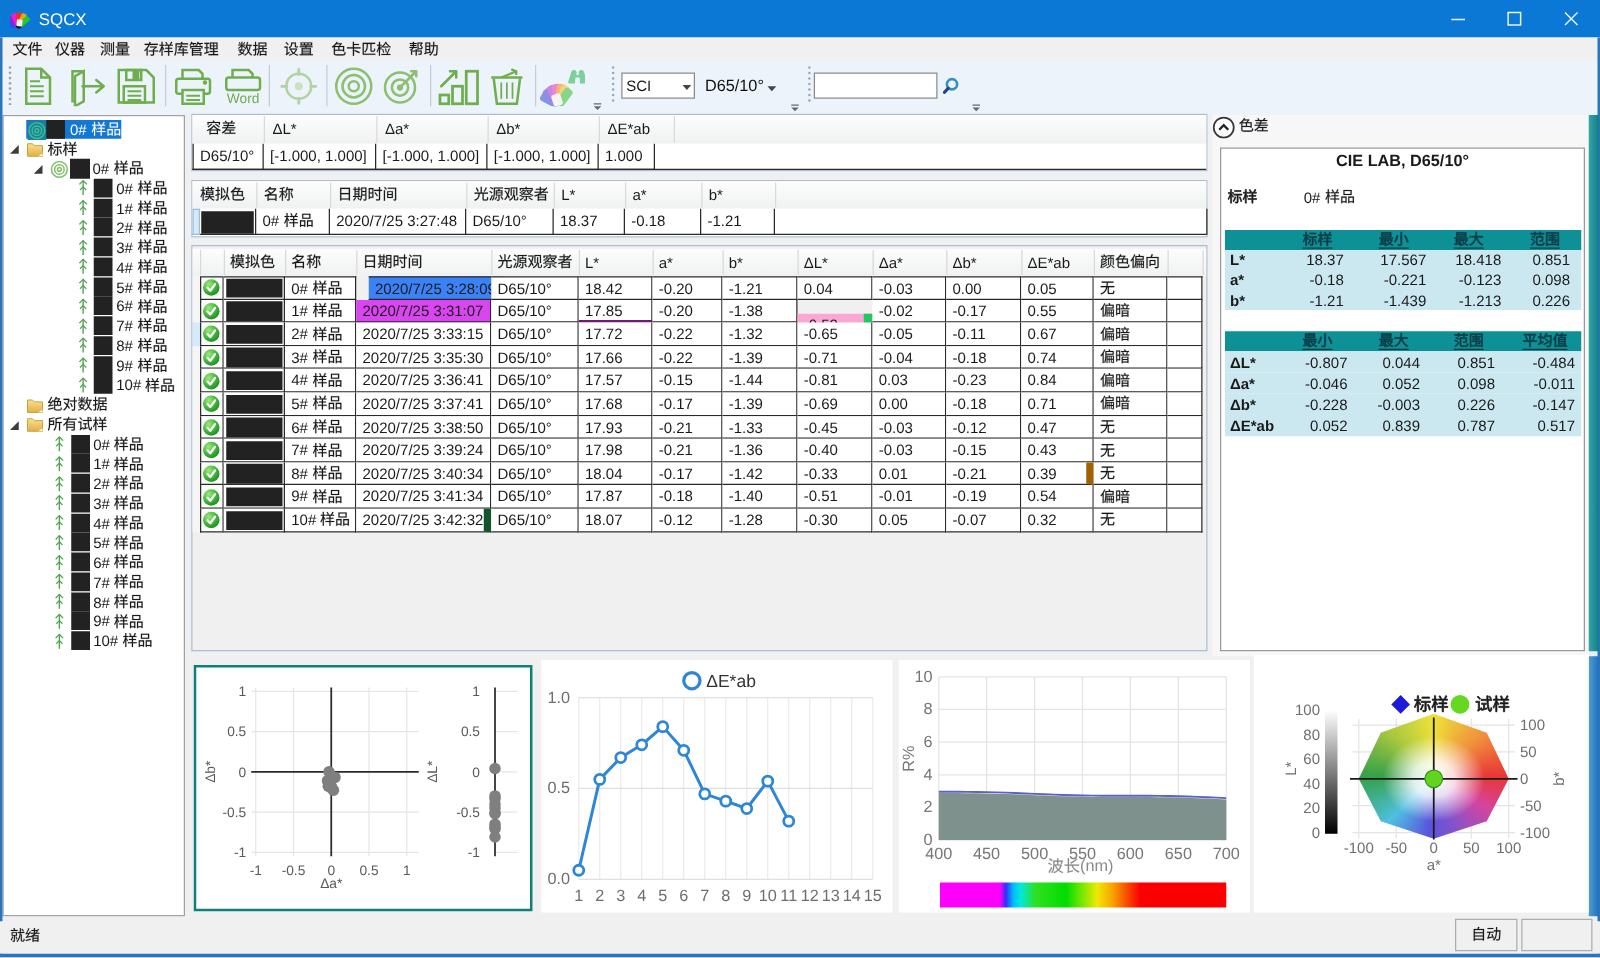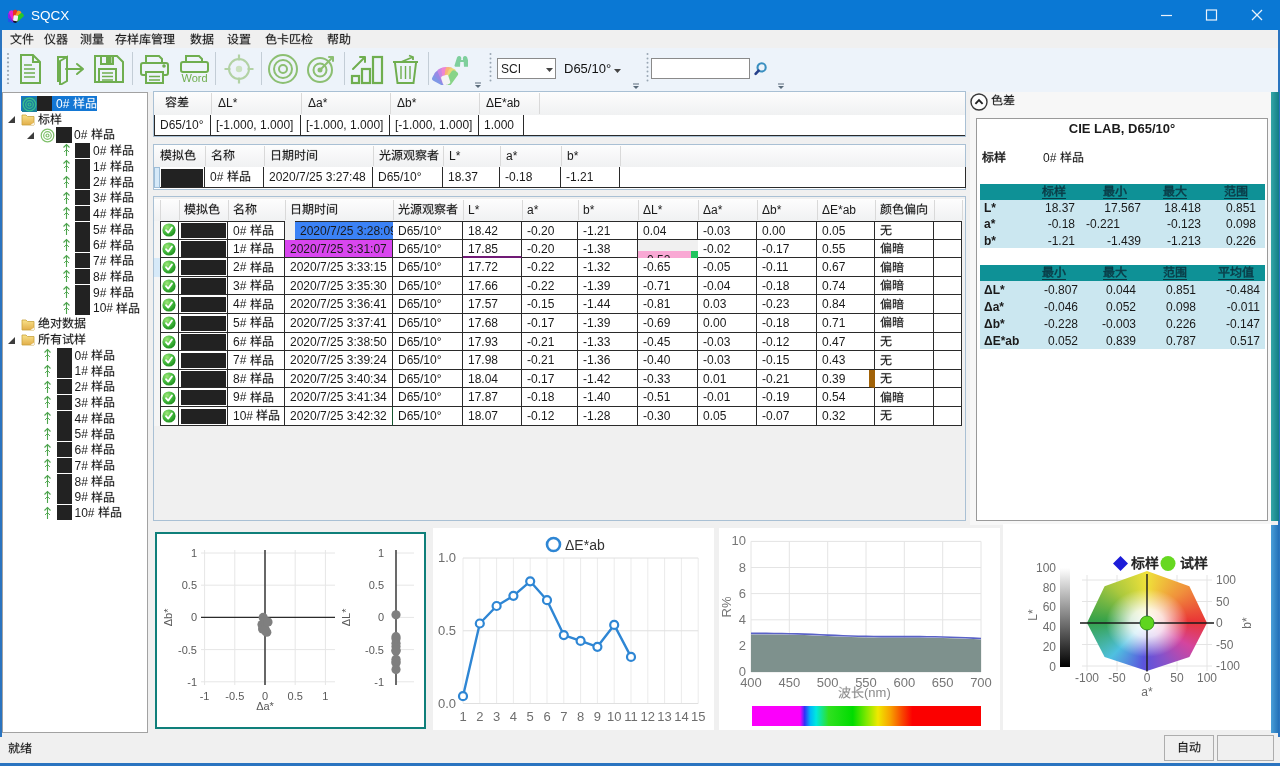--- a/index.html
+++ b/index.html
@@ -1244,21 +1244,21 @@
 <div class="ab" style="left:181px;top:389.9px;width:45px;height:15.6px;background:#222"></div>
 <div class="ab" style="left:154px;top:407.0px;width:6px;height:18.6px;background:#f5f5f5"></div>
 <div class="ab" style="left:160px;top:407.0px;width:19px;height:18.6px;background:#fff;border-right:1px solid #2a2a2a;border-bottom:1px solid #2a2a2a;border-left:1px solid #2a2a2a;border-top:none;padding:2px 0 0 5px;white-space:nowrap"></div>
 <div class="ab" style="left:179px;top:407.0px;width:49px;height:18.6px;background:#fff;border-right:1px solid #2a2a2a;border-bottom:1px solid #2a2a2a;border-left:none;border-top:none;padding:2px 0 0 5px;white-space:nowrap"></div>
 <div class="ab" style="left:228px;top:407.0px;width:57px;height:18.6px;background:#fff;border-right:1px solid #2a2a2a;border-bottom:1px solid #2a2a2a;border-left:none;border-top:none;padding:2px 0 0 5px;white-space:nowrap"><span>10# </span><svg class="k" width="24" height="13" style="vertical-align:-2.4px" viewBox="0 0 24 13">
       <g transform="translate(0,10.56) scale(0.012000,-0.012000)" fill="#1a1a1a" stroke="#1a1a1a" stroke-width="12">
         <use href="#u6837" x="0"></use>
         <use href="#u54c1" x="1000"></use>
       </g>
     </svg></div>
-<div class="ab" style="left:285px;top:407.0px;width:108px;height:18.6px;background:#fff;border-right:1px solid #14532d;border-bottom:1px solid #2a2a2a;border-left:none;border-top:none;padding:2px 0 0 5px;white-space:nowrap"><span>2020/7/25 3:42:32</span></div>
+<div class="ab" style="left:285px;top:407.0px;width:108px;height:18.6px;background:#fff;border-right:6px solid #14532d;border-bottom:1px solid #2a2a2a;border-left:none;border-top:none;padding:2px 0 0 5px;white-space:nowrap"><span>2020/7/25 3:42:32</span></div>
 <div class="ab" style="left:393px;top:407.0px;width:70px;height:18.6px;background:#fff;border-right:1px solid #2a2a2a;border-bottom:1px solid #2a2a2a;border-left:none;border-top:none;padding:2px 0 0 5px;white-space:nowrap"><span>D65/10°</span></div>
 <div class="ab" style="left:463px;top:407.0px;width:59px;height:18.6px;background:#fff;border-right:1px solid #2a2a2a;border-bottom:1px solid #2a2a2a;border-left:none;border-top:none;padding:2px 0 0 5px;white-space:nowrap"><span>18.07</span></div>
 <div class="ab" style="left:522px;top:407.0px;width:56px;height:18.6px;background:#fff;border-right:1px solid #2a2a2a;border-bottom:1px solid #2a2a2a;border-left:none;border-top:none;padding:2px 0 0 5px;white-space:nowrap"><span>-0.12</span></div>
 <div class="ab" style="left:578px;top:407.0px;width:60px;height:18.6px;background:#fff;border-right:1px solid #2a2a2a;border-bottom:1px solid #2a2a2a;border-left:none;border-top:none;padding:2px 0 0 5px;white-space:nowrap"><span>-1.28</span></div>
 <div class="ab" style="left:638px;top:407.0px;width:60px;height:18.6px;background:#fff;border-right:1px solid #2a2a2a;border-bottom:1px solid #2a2a2a;border-left:none;border-top:none;padding:2px 0 0 5px;white-space:nowrap"><span>-0.30</span></div>
 <div class="ab" style="left:698px;top:407.0px;width:59px;height:18.6px;background:#fff;border-right:1px solid #2a2a2a;border-bottom:1px solid #2a2a2a;border-left:none;border-top:none;padding:2px 0 0 5px;white-space:nowrap"><span>0.05</span></div>
 <div class="ab" style="left:757px;top:407.0px;width:60px;height:18.6px;background:#fff;border-right:1px solid #2a2a2a;border-bottom:1px solid #2a2a2a;border-left:none;border-top:none;padding:2px 0 0 5px;white-space:nowrap"><span>-0.07</span></div>
 <div class="ab" style="left:817px;top:407.0px;width:58px;height:18.6px;background:#fff;border-right:1px solid #2a2a2a;border-bottom:1px solid #2a2a2a;border-left:none;border-top:none;padding:2px 0 0 5px;white-space:nowrap"><span>0.32</span></div>
 <div class="ab" style="left:875px;top:407.0px;width:59px;height:18.6px;background:#fff;border-right:1px solid #2a2a2a;border-bottom:1px solid #2a2a2a;border-left:none;border-top:none;padding:2px 0 0 5px;white-space:nowrap"><svg class="k" width="12" height="13" style="vertical-align:-2.4px" viewBox="0 0 12 13">
       <g transform="translate(0,10.56) scale(0.012000,-0.012000)" fill="#1a1a1a" stroke="#1a1a1a" stroke-width="12">
@@ -1330,21 +1330,21 @@
     </svg><div style="position:absolute;left:0;top:13px;width:24px;height:1px;background:#0c3b46"></div></div>
 <div class="ab" style="left:980px;top:199.5px;width:285px;height:16.3px;background:#cbe7f0"></div>
 <div class="ab" style="left:984px;top:201.0px;font-weight:bold">L*</div>
 <div class="ab" style="left:1020px;top:201.0px;width:55px;text-align:right">18.37</div>
 <div class="ab" style="left:1086px;top:201.0px;width:55px;text-align:right">17.567</div>
 <div class="ab" style="left:1146px;top:201.0px;width:55px;text-align:right">18.418</div>
 <div class="ab" style="left:1201px;top:201.0px;width:55px;text-align:right">0.851</div>
 <div class="ab" style="left:980px;top:215.8px;width:285px;height:16.3px;background:#cbe7f0"></div>
 <div class="ab" style="left:984px;top:217.3px;font-weight:bold">a*</div>
 <div class="ab" style="left:1020px;top:217.3px;width:55px;text-align:right">-0.18</div>
-<div class="ab" style="left:1086px;top:217.3px;width:55px;">-0.221</div>
+<div class="ab" style="left:1086px;top:217.3px;width:55px;text-align:right">-0.221</div>
 <div class="ab" style="left:1146px;top:217.3px;width:55px;text-align:right">-0.123</div>
 <div class="ab" style="left:1201px;top:217.3px;width:55px;text-align:right">0.098</div>
 <div class="ab" style="left:980px;top:232.1px;width:285px;height:16.3px;background:#cbe7f0"></div>
 <div class="ab" style="left:984px;top:233.6px;font-weight:bold">b*</div>
 <div class="ab" style="left:1020px;top:233.6px;width:55px;text-align:right">-1.21</div>
 <div class="ab" style="left:1086px;top:233.6px;width:55px;text-align:right">-1.439</div>
 <div class="ab" style="left:1146px;top:233.6px;width:55px;text-align:right">-1.213</div>
 <div class="ab" style="left:1201px;top:233.6px;width:55px;text-align:right">0.226</div>
 <div class="ab" style="left:980px;top:265px;width:285px;height:15.5px;background:#0e9196"></div>
 <div class="ab" style="left:1042px;top:266px"><svg class="k" width="24" height="13" style="vertical-align:-2.4px" viewBox="0 0 24 13">

